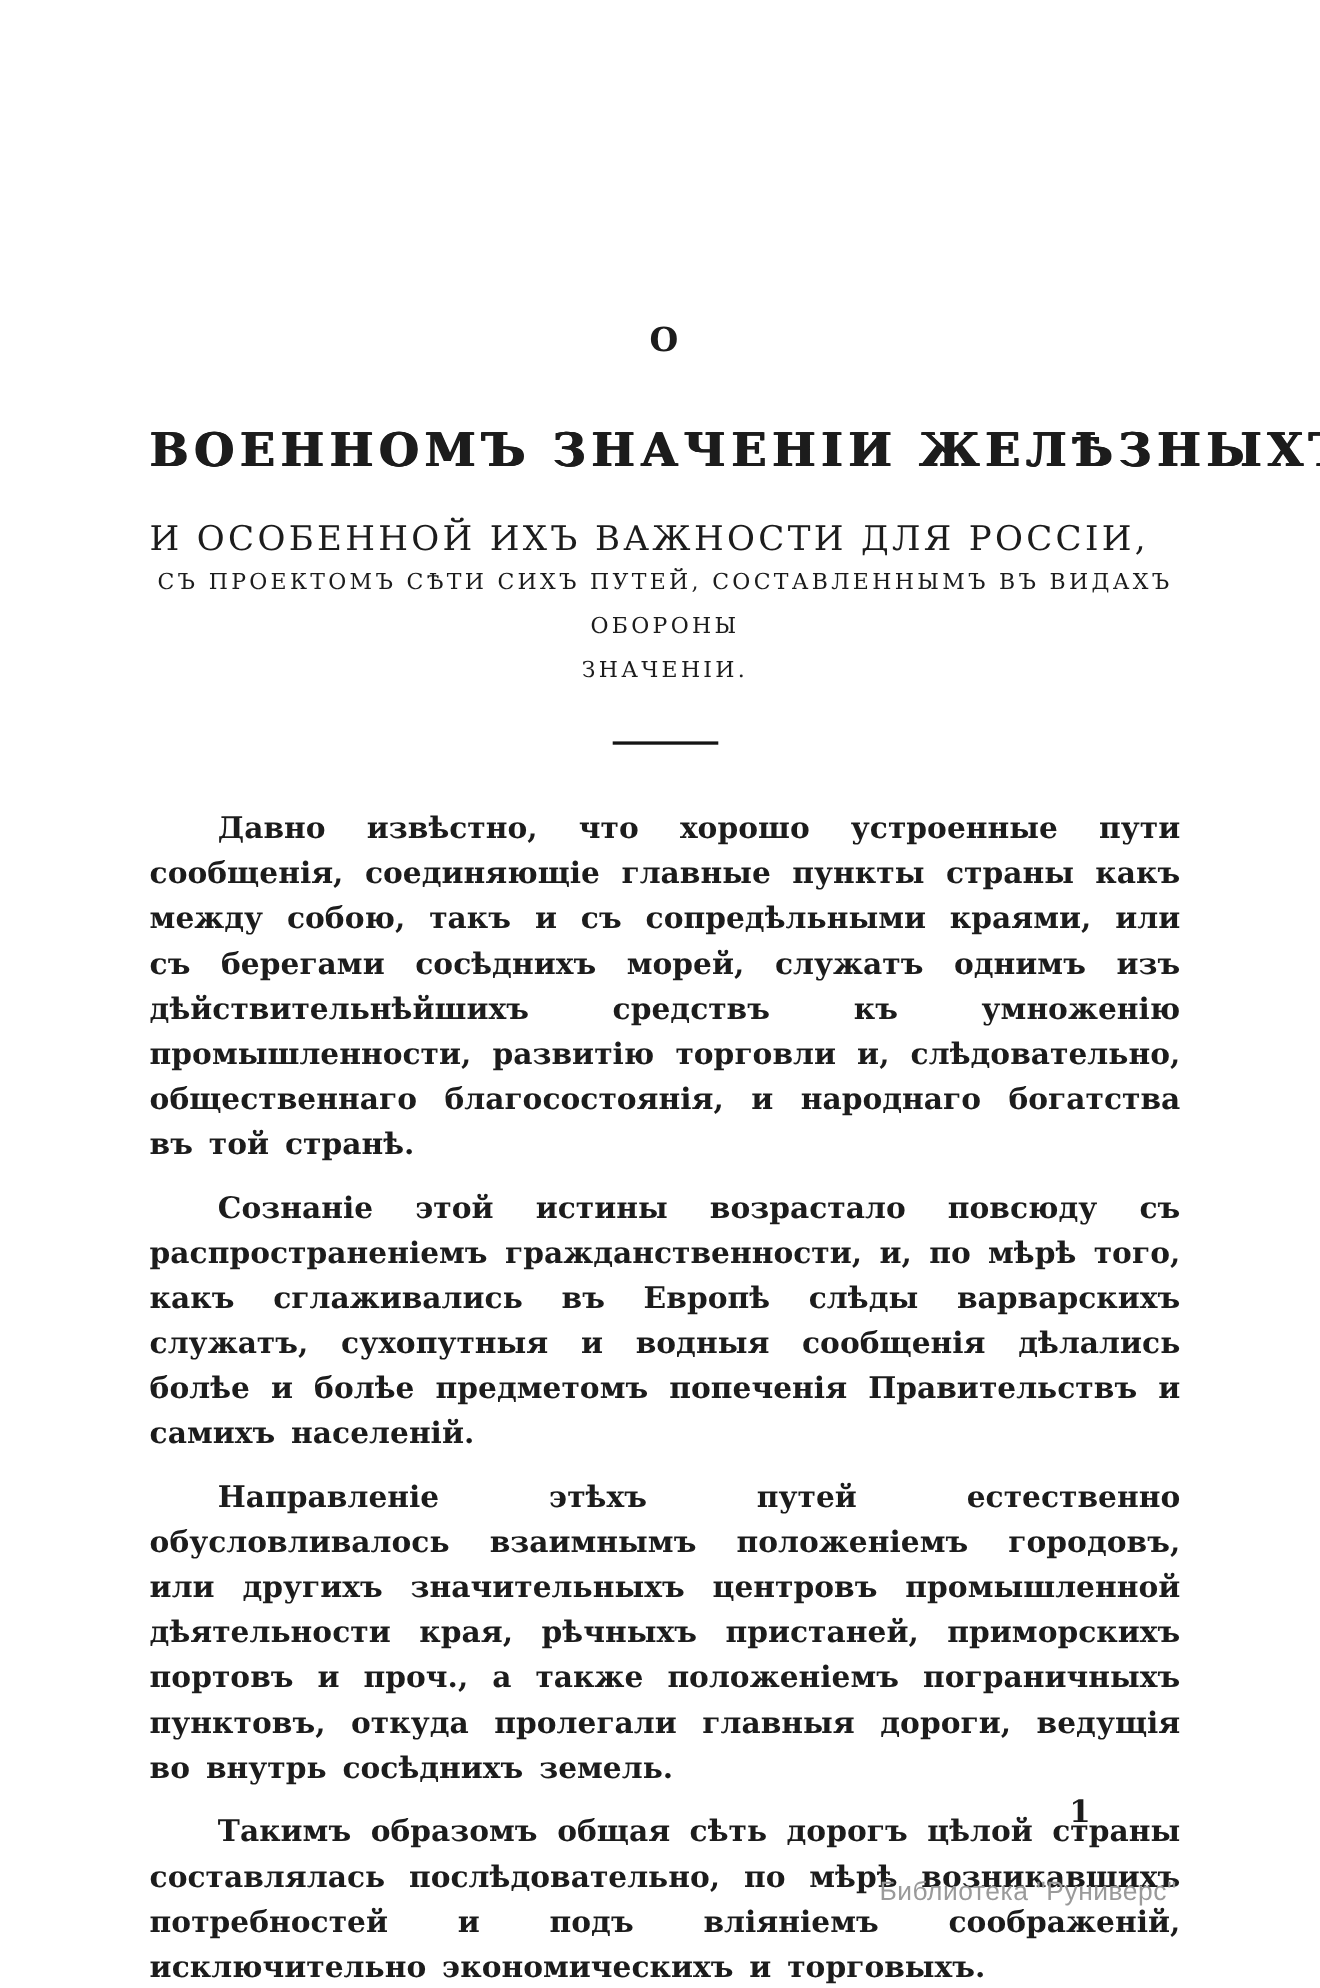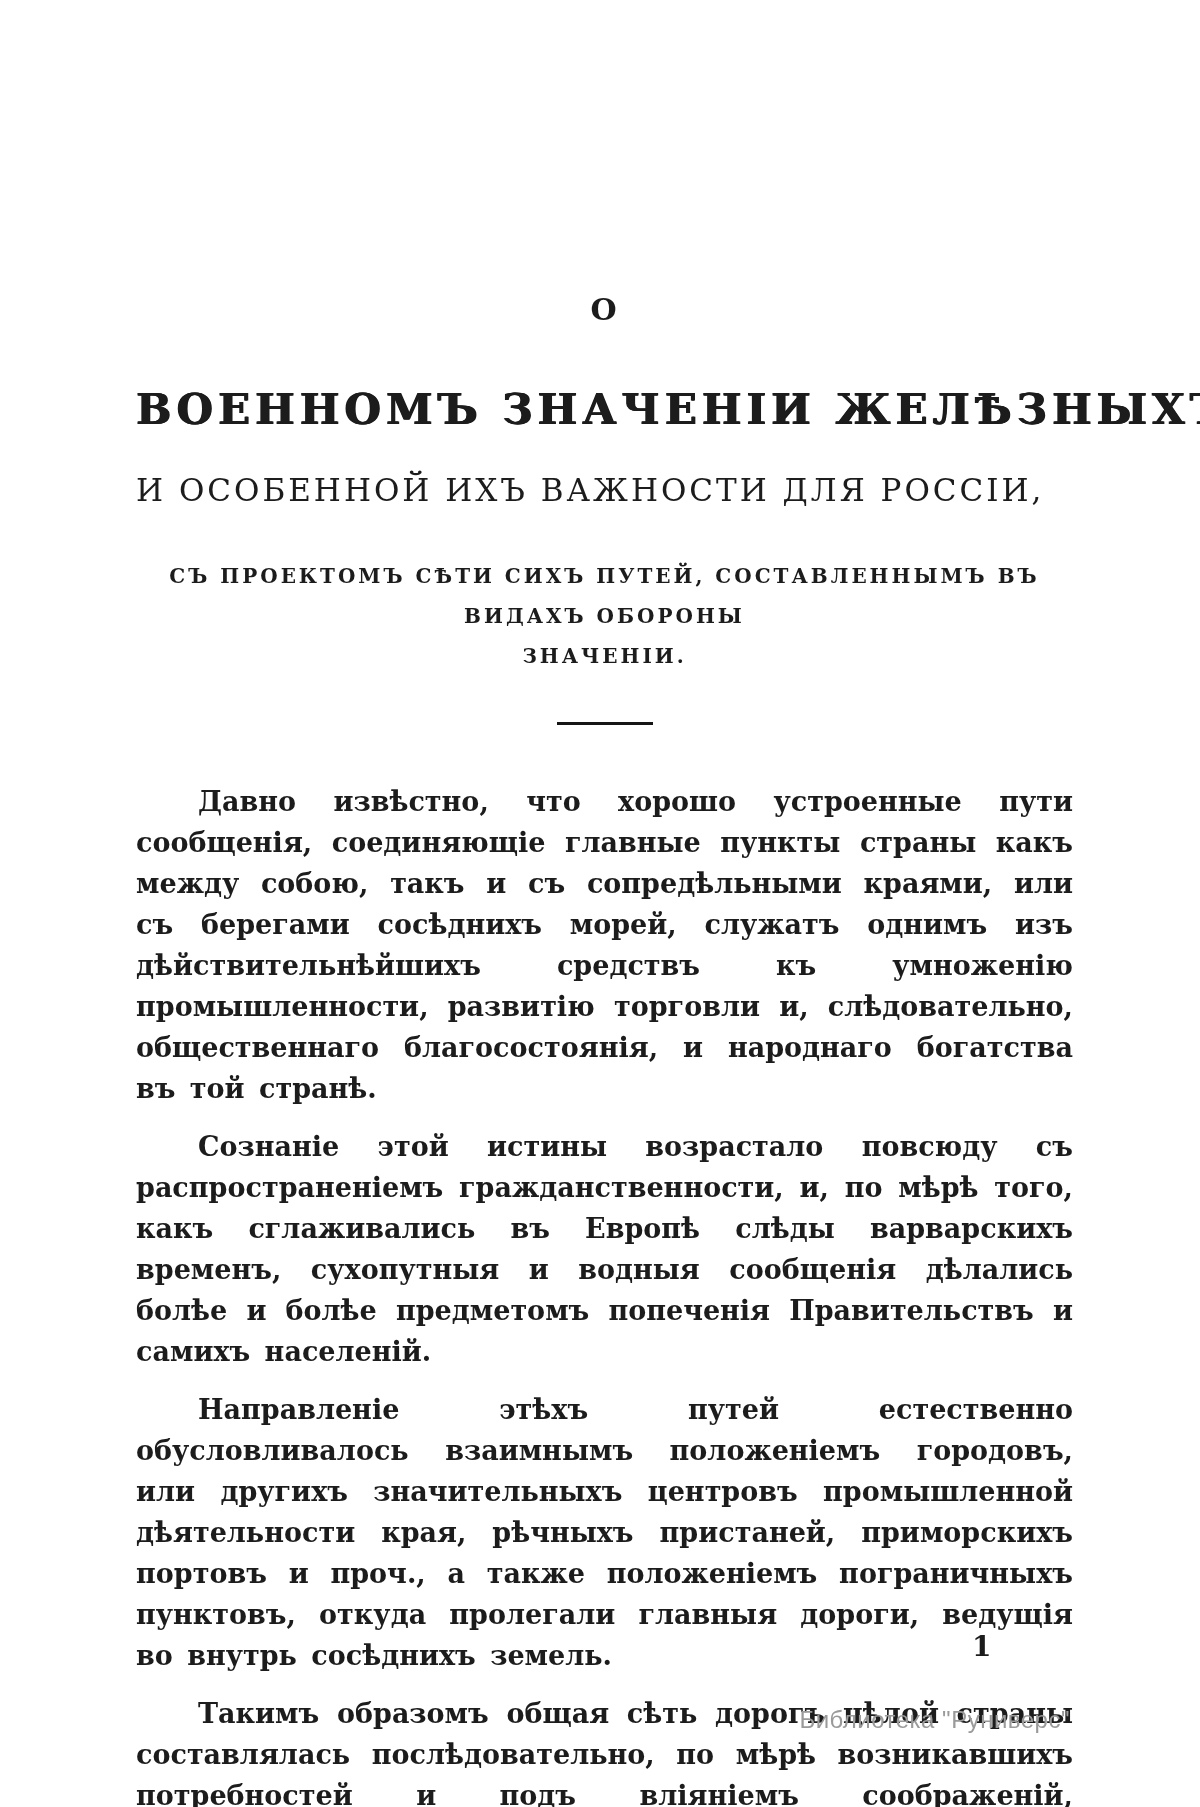--- a/index.html
+++ b/index.html
@@ -39,24 +39,23 @@
   }
   .subtitle {
     margin: 38px 0 0 0;
     text-align: left;
     font-size: 31px;
     font-weight: normal;
     letter-spacing: 3px;
     white-space: nowrap;
   }
   .note {
-    margin-top: 48px;
     text-align: center;
     font-size: 20px;
-    font-weight: bold;
+    font-weight: normal;
     letter-spacing: 3px;
     line-height: 40px;
   }
   .divider {
     width: 96px;
     height: 0;
     border-top: 3px solid #151515;
     margin: 46px auto 0 auto;
   }
   .body-text {
@@ -97,20 +96,20 @@
     <div class="heading-prefix">О</div>
     <h1 class="title">ВОЕННОМЪ ЗНАЧЕНІИ ЖЕЛѢЗНЫХЪ ДОРОГЪ</h1>
     <h2 class="subtitle">И ОСОБЕННОЙ ИХЪ ВАЖНОСТИ ДЛЯ РОССІИ,</h2>
     <div class="note">
       <div>СЪ ПРОЕКТОМЪ СѢТИ СИХЪ ПУТЕЙ, СОСТАВЛЕННЫМЪ ВЪ ВИДАХЪ ОБОРОНЫ</div>
       <div>ЗНАЧЕНІИ.</div>
     </div>
     <div class="divider"></div>
     <div class="body-text">
       <p>Давно извѣстно, что хорошо устроенные пути сообщенія, соединяющіе главные пункты страны какъ между собою, такъ и съ сопредѣльными краями, или съ берегами сосѣднихъ морей, служатъ однимъ изъ дѣйствительнѣйшихъ средствъ къ умноженію промышленности, развитію торговли и, слѣдовательно, общественнаго благосостоянія, и народнаго богатства въ той странѣ.</p>
-      <p>Сознаніе этой истины возрастало повсюду съ распространеніемъ гражданственности, и, по мѣрѣ того, какъ сглаживались въ Европѣ слѣды варварскихъ временъ, сухопутныя и водныя сообщенія дѣлались болѣе и болѣе предметомъ попеченія Правительствъ и самихъ населеній.</p>
+      <p>Сознаніе этой истины возрастало повсюду съ распространеніемъ гражданственности, и, по мѣрѣ того, какъ сглаживались въ Европѣ слѣды варварскихъ служатъ, сухопутныя и водныя сообщенія дѣлались болѣе и болѣе предметомъ попеченія Правительствъ и самихъ населеній.</p>
       <p>Направленіе этѣхъ путей естественно обусловливалось взаимнымъ положеніемъ городовъ, или другихъ значительныхъ центровъ промышленной дѣятельности края, рѣчныхъ пристаней, приморскихъ портовъ и проч., а также положеніемъ пограничныхъ пунктовъ, откуда пролегали главныя дороги, ведущія во внутрь сосѣднихъ земель.</p>
       <p>Такимъ образомъ общая сѣть дорогъ цѣлой страны составлялась послѣдовательно, по мѣрѣ возникавшихъ потребностей и подъ вліяніемъ соображеній, исключительно экономическихъ и торговыхъ.</p>
     </div>
   </div>
   <div class="page-number">1</div>
   <div class="watermark">Библиотека "Руниверс"</div>
 </div>
 
 </body></html>

